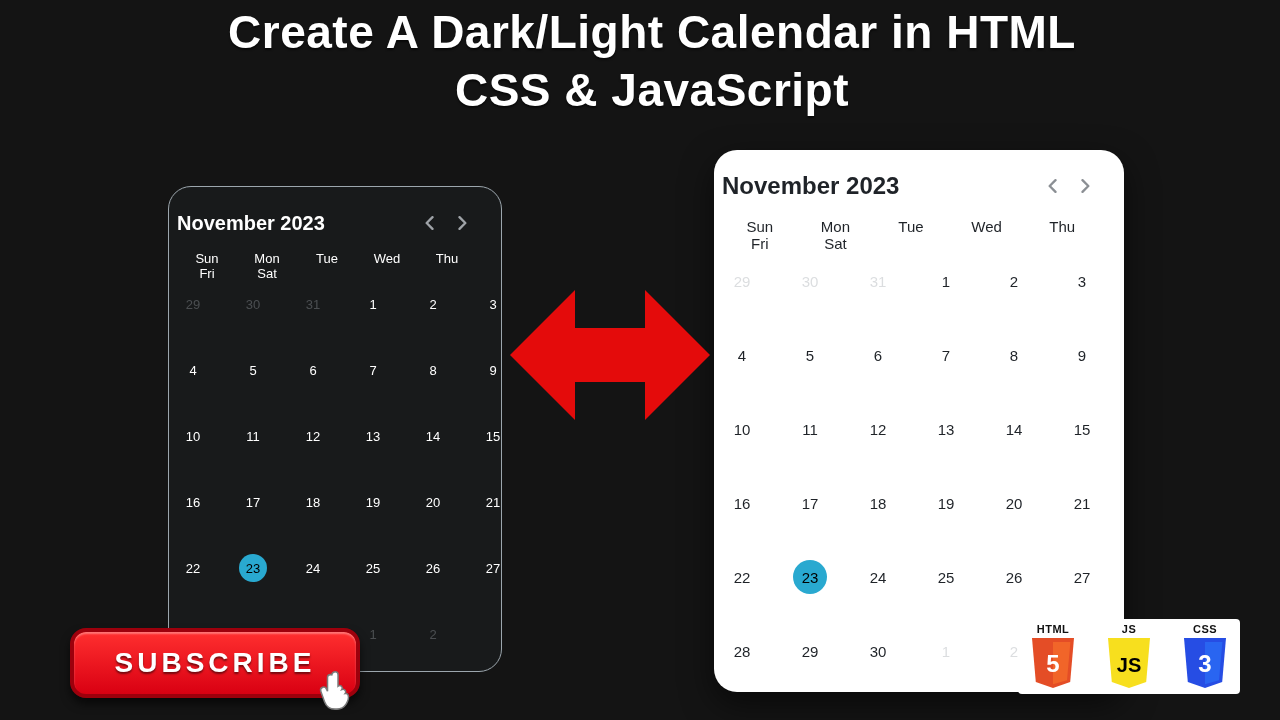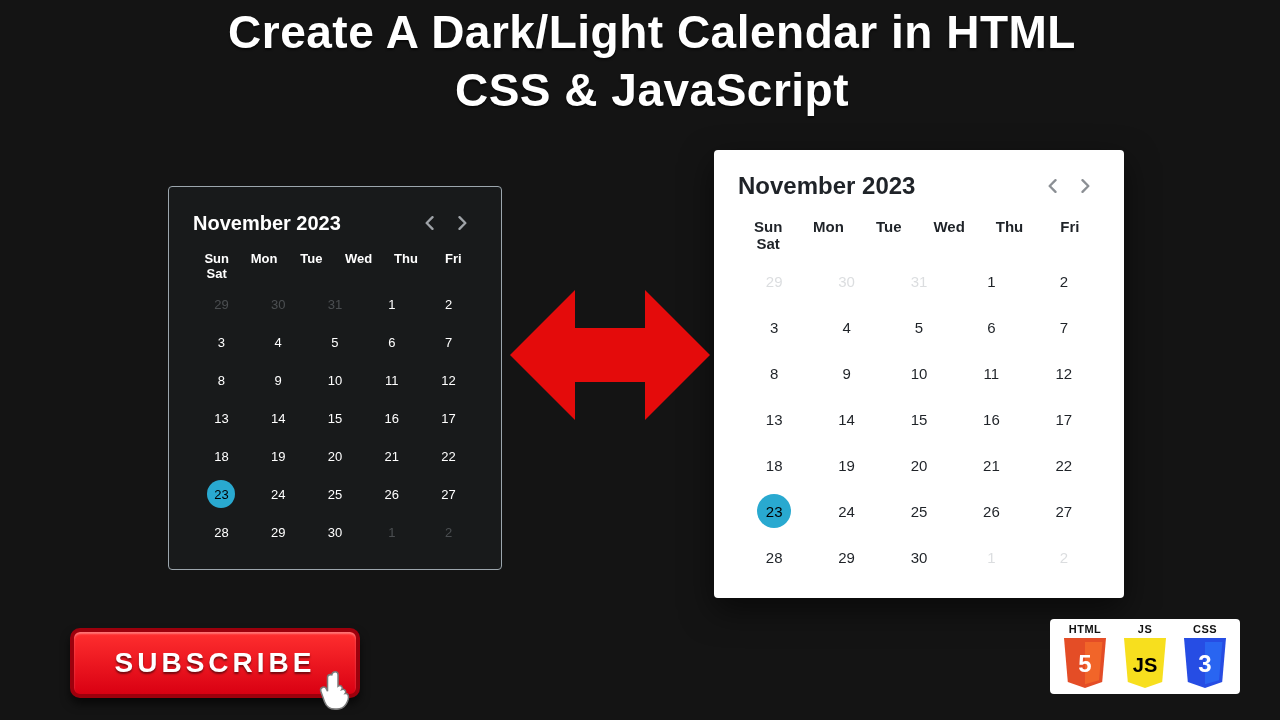--- a/index.html
+++ b/index.html
@@ -22,22 +22,22 @@
     font-size: 46px;
     line-height: 1.25;
     letter-spacing: 0.5px;
     text-shadow: 0 2px 2px rgba(0,0,0,.6);
     white-space: pre-line;
   }
 
   
   .cal {
     position: absolute;
-    border-radius: 4px;
-    padding: 22px 24px 18px 24px;
+    border-radius: 23px;
+    padding: 22px 24px 18px 8px;
   }
   .cal.dark {
     left: 168px;
     top: 186px;
     width: 334px;
     background: #181a1b;
     border: 1px solid #9ca6ad;
     color: #fff;
   }
   .cal.light {
@@ -73,31 +73,32 @@
     cursor: pointer;
     color: inherit;
     opacity: .7;
   }
   .dark  .nav-btn { color: #d8dee4; }
   .light .nav-btn { color: #5b6168; }
   .nav-btn svg { width: 10px; height: 14px; display:block; }
 
   .dow {
     display: grid;
-    grid-template-columns: repeat(6, 1fr);
-    font-weight: 700;
+    grid-template-columns: repeat(5, 1fr);
+    font-weight: 400;
     text-align: center;
   }
   .dark  .dow { font-size: 13px; margin-bottom: 4px; }
   .light .dow { font-size: 15px; margin-bottom: 6px; }
 
   .days {
     display: grid;
-    grid-template-columns: repeat(5, 1fr);
+    grid-template-columns: repeat(6, 1fr);
     text-align: center;
+    gap: 28px;
   }
   .day {
     display: flex;
     align-items: center;
     justify-content: center;
     border-radius: 50%;
     cursor: pointer;
     font-weight: 500;
     margin: 0 auto;
   }
@@ -127,21 +128,21 @@
 
   
   .subscribe {
     position: absolute;
     left: 70px;
     bottom: 22px;
     width: 290px;
     height: 70px;
     background: linear-gradient(#ff2f2f,#d90012);
     border: 4px solid #9d000c;
-    border-radius: 10px;
+    border-radius: 16px;
     display: flex;
     align-items: center;
     justify-content: center;
     box-shadow: 0 6px 10px rgba(0,0,0,.6), inset 0 2px 2px rgba(255,255,255,.35);
     cursor: pointer;
   }
   .subscribe-label {
     color:#fff;
     font-weight:800;
     letter-spacing:4px;
@@ -155,21 +156,21 @@
     width:46px;
     height:46px;
   }
 
   
   .badges {
     position: absolute;
     right: 40px;
     bottom: 26px;
     display: flex;
-    gap: 2px;
+    gap: 18px;
     background:#fff;
     padding:4px 6px 0 6px;
     border-radius:4px;
   }
   .badge {
     width: 58px;
     display:flex;
     flex-direction:column;
     align-items:center;
     gap:3px;

